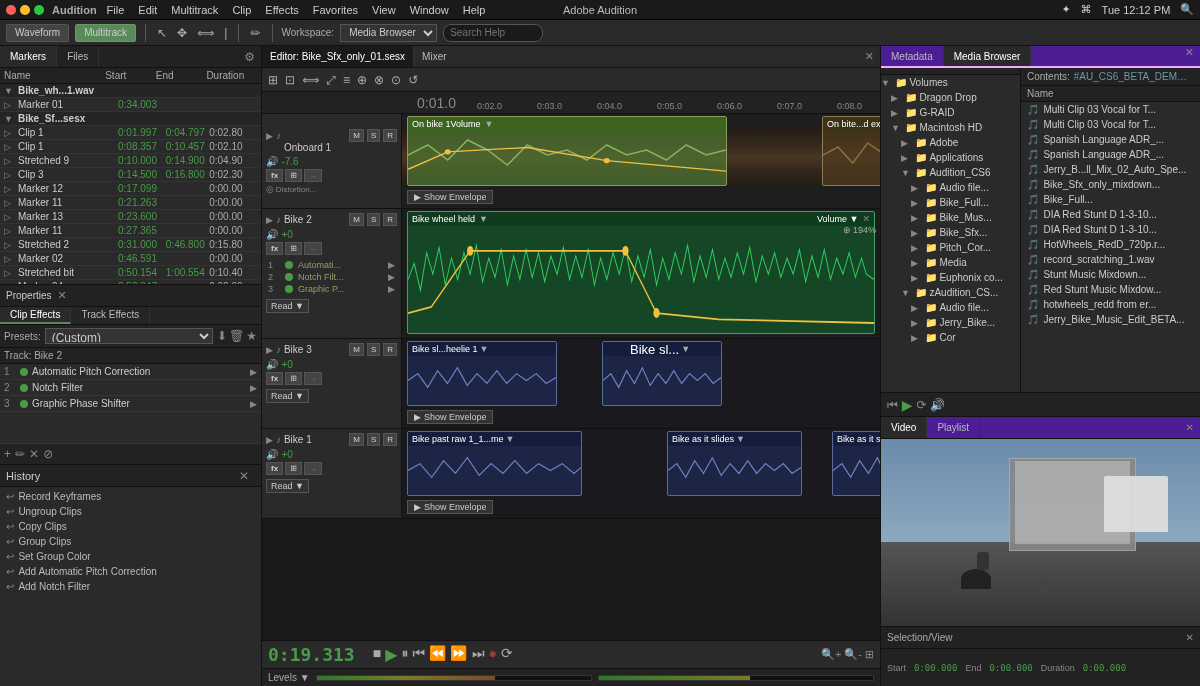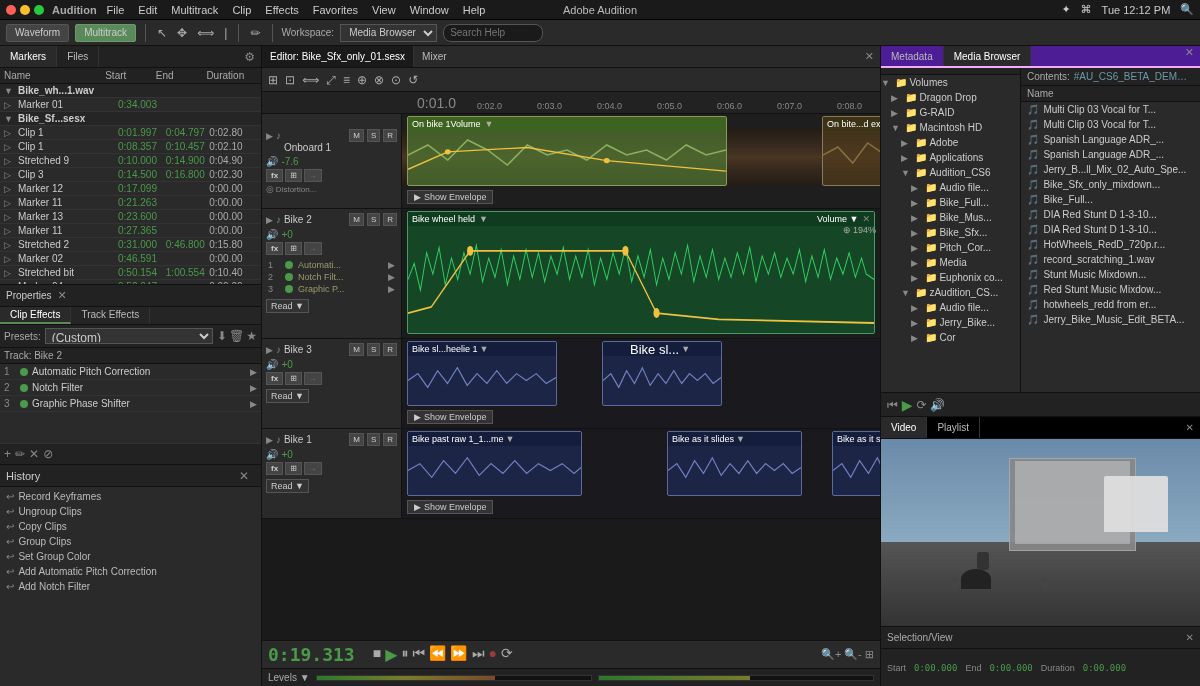--- a/index.html
+++ b/index.html
@@ -925,21 +925,21 @@
     </div>
 
     <div style="background:#222; height:24px; display:flex; align-items:center; padding:0 6px; gap:4px; border-top:1px solid #111;">
       <span style="color:#888; cursor:pointer; font-size:12px;">⏮</span>
       <span style="color:#4a9a4a; cursor:pointer; font-size:14px;">▶</span>
       <span style="color:#888; cursor:pointer; font-size:12px;">⟳</span>
       <span style="color:#888; cursor:pointer; font-size:12px;">🔊</span>
     </div>
 
     <div class="video-panel" style="height:210px; border-top:1px solid #111; display:flex; flex-direction:column;">
-      <div class="video-tabs" style="display:flex; background:#000000; border-bottom:1px solid #111; height:22px;">
+      <div class="video-tabs" style="display:flex; background:#4c1d95; border-bottom:1px solid #111; height:22px;">
         <div class="video-tab active">Video</div>
         <div class="video-tab">Playlist</div>
         <div style="margin-left:auto; padding:0 6px; color:#888; cursor:pointer; display:flex; align-items:center; font-size:10px;">✕</div>
       </div>
       <div class="video-content" style="flex:1; background:#0a0a0a; position:relative; overflow:hidden;">
 
         <div style="width:100%; height:100%; position:relative; background:#1a1a1a; overflow:hidden;">
 
           <div style="position:absolute; top:0; left:0; right:0; height:55%; background:linear-gradient(180deg, #6a8aaa 0%, #8aaac0 100%);"></div>
 

